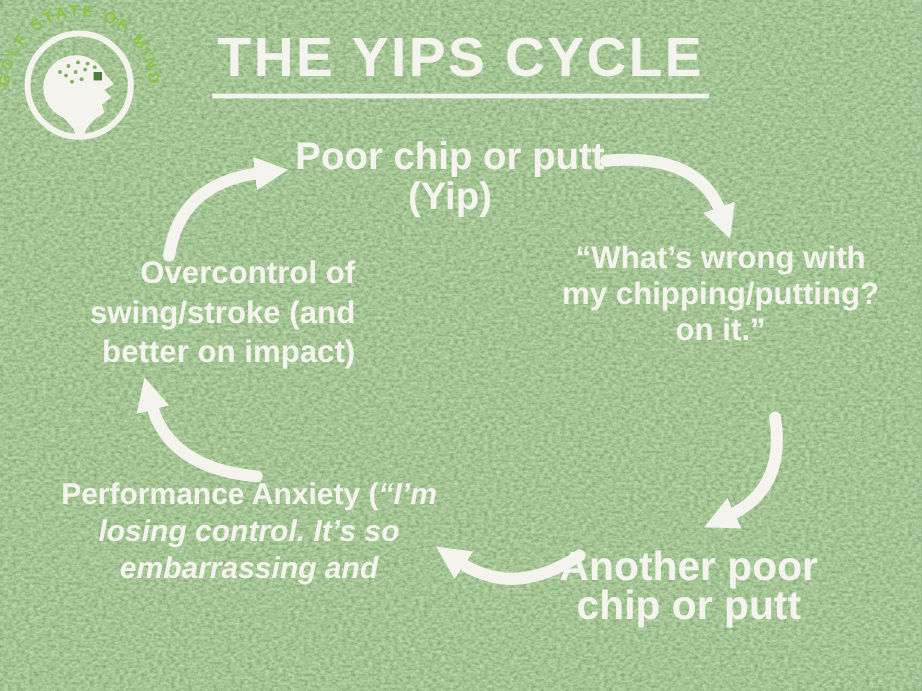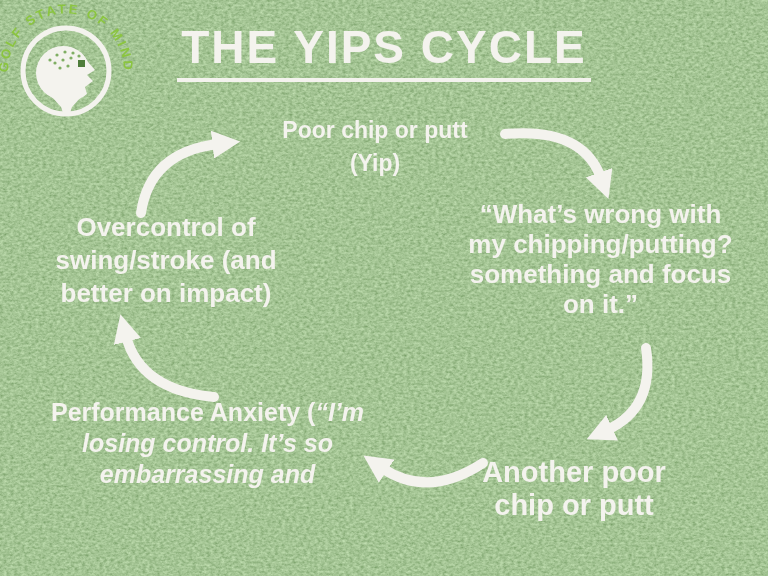--- a/index.html
+++ b/index.html
@@ -45,25 +45,25 @@
     white-space: nowrap;
   }
   .node {
     position: absolute;
     color: #f4f3ee;
     font-weight: 700;
     text-align: center;
   }
   .node .line { white-space: nowrap; }
   .it { font-style: italic; }
-  #node-top          { left: 235px; top: 114px; width: 280px; font-size: 23px; line-height: 33px; }
+  #node-top          { left: 235px; top: 114px; width: 280px; font-size: 32px; line-height: 33px; }
   #node-right        { left: 448px; top: 199px; width: 305px; font-size: 26px; line-height: 30px; }
-  #node-bottom-right { left: 464px; top: 456px; width: 220px; font-size: 29px; line-height: 33px; }
+  #node-bottom-right { left: 464px; top: 456px; width: 220px; font-size: 34px; line-height: 33px; }
   #node-bottom-left  { left:  30px; top: 397px; width: 355px; font-size: 25px; line-height: 31px; text-align: center; }
-  #node-left         { left:  36px; top: 211px; width: 260px; font-size: 26px; line-height: 33px; }
+  #node-left         { left:  36px; top: 211px; width: 260px; font-size: 26px; line-height: 33px; text-align: right; }
   #arrows { pointer-events: none; }
   .arrow {
     fill: none;
     stroke: #f4f3ee;
     stroke-width: 10;
     stroke-linecap: round;
   }
 </style>
 </head>
 <body>
@@ -126,21 +126,20 @@
   </svg>
 
   <div id="node-top" class="node">
     <div class="line">Poor chip or putt</div>
     <div class="line">(Yip)</div>
   </div>
 
   <div id="node-right" class="node">
     <div class="line">“What’s wrong with</div>
     <div class="line">my chipping/putting?</div>
-    <div class="line">something and focus</div>
     <div class="line">on it.”</div>
   </div>
 
   <div id="node-bottom-right" class="node">
     <div class="line">Another poor</div>
     <div class="line">chip or putt</div>
   </div>
 
   <div id="node-bottom-left" class="node">
     <div class="line"><span>Performance Anxiety (</span><span class="it">“I’m</span></div>

